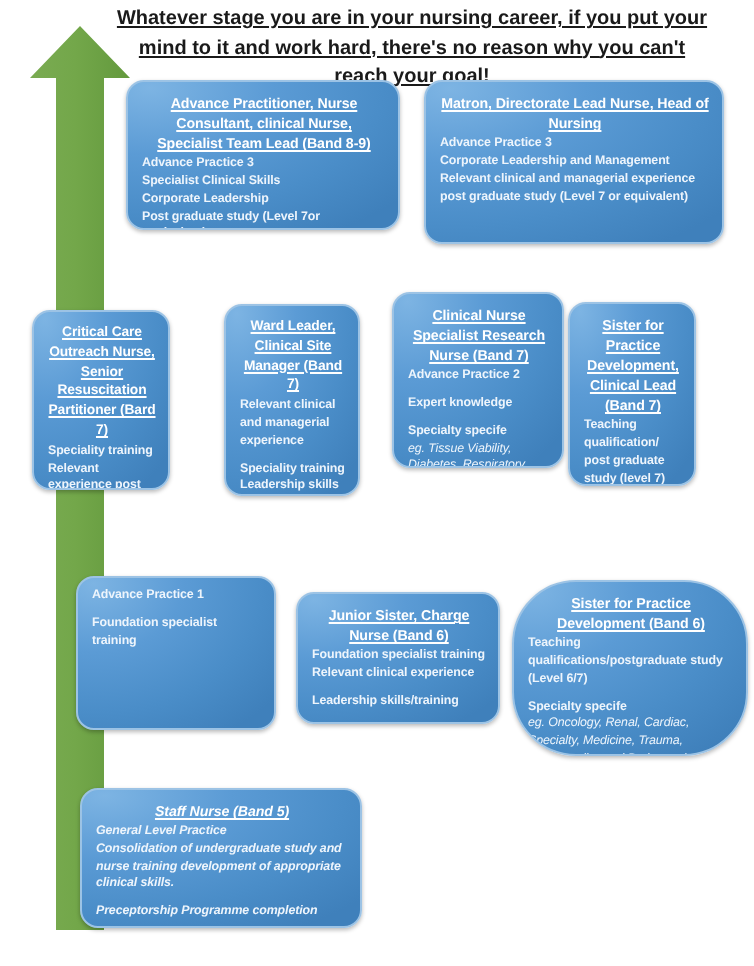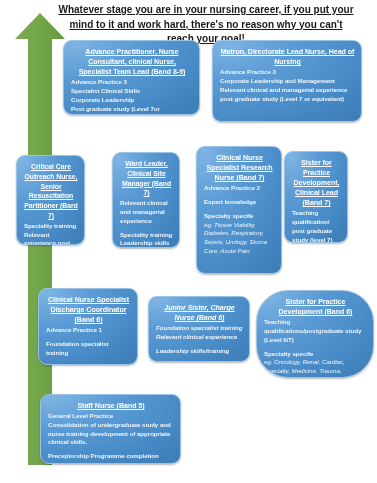--- a/index.html
+++ b/index.html
@@ -64,26 +64,26 @@
   }
   .box .lines p{margin:0;}
   .box .lines p.gap{margin-top:5px;}
   .box .lines p.ital{font-style:italic;font-weight:normal;}
 
   
   #box-band89     {left:63px; top:40px;  width:137px;height:75px;}
   #box-matron     {left:212px;top:40px;  width:150px;height:82px;}
   #box-critical   {left:16px; top:155px; width:69px; height:90px;}
   #box-wardleader {left:112px;top:152px; width:68px; height:96px;}
-  #box-cnsresearch{left:196px;top:146px; width:86px; height:128px;}
+  #box-cnsresearch{left:196px;top:146px; width:86px; height:88px;}
   #box-sisterpd7  {left:284px;top:151px; width:64px; height:92px;}
   #box-discharge  {left:38px; top:288px; width:100px;height:77px;}
-  #box-junior     {left:148px;top:296px; width:102px;height:66px;font-style:italic;}
+  #box-junior     {left:148px;top:296px; width:102px;height:66px;}
   #box-sisterpd6  {left:256px;top:290px; width:118px;height:88px;border-radius:32px;}
-  #box-staffnurse{left:40px; top:394px; width:141px;height:70px;}
+  #box-staffnurse{left:40px; top:394px; width:141px;height:70px;font-style:italic;}
 
   
   #box-critical .title,#box-wardleader .title{font-size:6.9px;}
 </style>
 </head>
 <body>
 
 <div id="stage">
 
   <div class="headline">Whatever stage you are in your nursing career, if you put your mind to it and work hard, there's no reason why you can't reach your goal!</div>
@@ -150,21 +150,20 @@
   <div class="box" id="box-sisterpd7">
     <span class="title">Sister for Practice Development, Clinical Lead (Band 7)</span>
     <div class="lines">
       <p>Teaching qualification/ post graduate study (level 7)</p>
       <p class="gap">Speciality training</p>
       <p>Leadership skills</p>
     </div>
   </div>
 
   <div class="box" id="box-discharge">
-    <span class="title">Clinical Nurse Specialist Discharge Coordinator (Band 6)</span>
     <div class="lines">
       <p>Advance Practice 1</p>
       <p class="gap">Foundation specialist training</p>
     </div>
   </div>
 
   <div class="box" id="box-junior">
     <span class="title">Junior Sister, Charge Nurse (Band 6)</span>
     <div class="lines">
       <p>Foundation specialist training</p>

